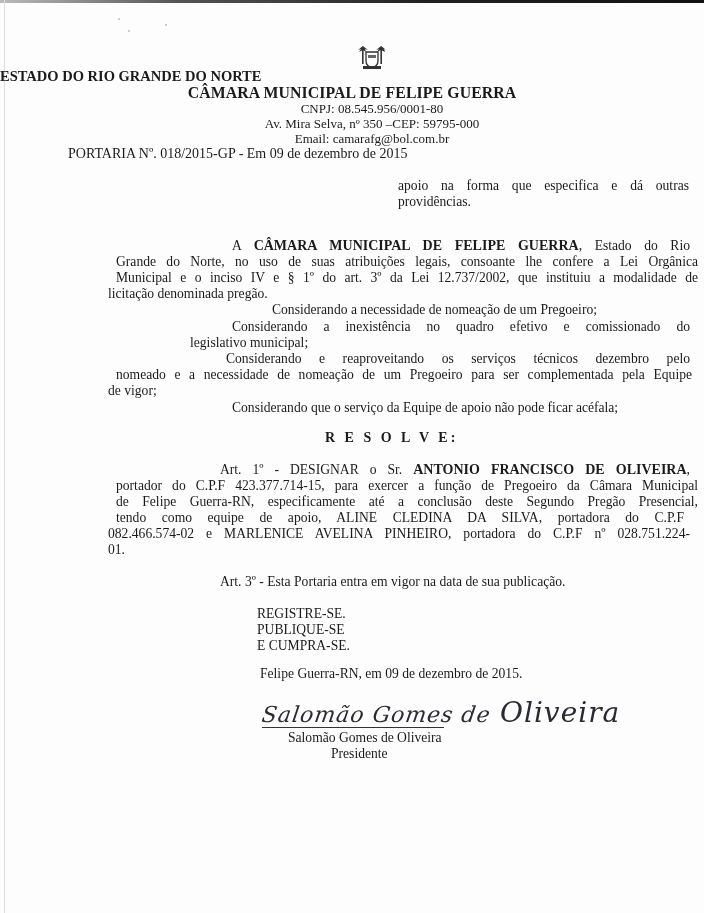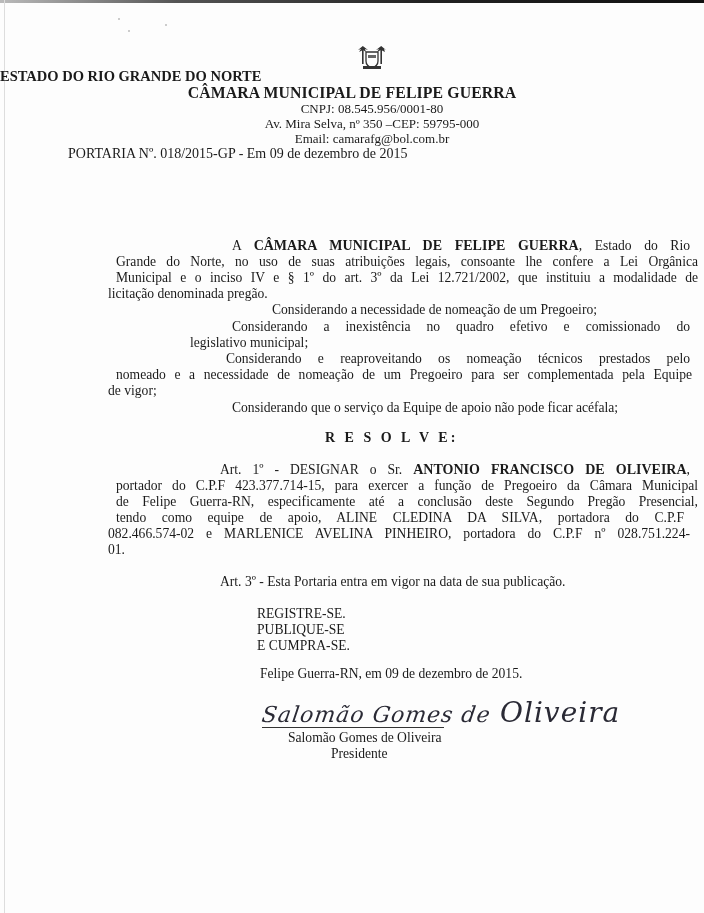--- a/index.html
+++ b/index.html
@@ -56,33 +56,35 @@
 
 <div class="abs h1" style="top:68px;">ESTADO DO RIO GRANDE DO NORTE</div>
 <div class="abs h2" style="top:84px;">CÂMARA MUNICIPAL DE FELIPE GUERRA</div>
 <div class="abs addr" style="top:101px;">CNPJ: 08.545.956/0001-80</div>
 <div class="abs addr" style="top:116px;">Av. Mira Selva, nº 350 –CEP: 59795-000</div>
 <div class="abs addr" style="top:131px;">Email: camarafg@bol.com.br</div>
 
 <div class="abs portaria">PORTARIA Nº. 018/2015-GP -  Em 09 de dezembro de 2015</div>
 
 <div class="ementa">
+  <span style="text-align:justify;text-align-last:justify;">apoio na forma que especifica e dá outras</span>
+  <span>providências.</span>
 </div>
 
 <div class="plain-line" style="left:232px;top:238px;width:458px;text-align:justify;text-align-last:justify;">
   <span>A </span><span class="bold" style="font-size:14px;">CÂMARA MUNICIPAL DE FELIPE GUERRA</span><span>, Estado do Rio</span>
 </div>
 <div class="justify-line" style="top:254px;">Grande do Norte, no uso de suas atribuições legais, consoante lhe confere a Lei Orgânica</div>
-<div class="justify-line" style="top:270px;">Municipal e o inciso IV e § 1º do art. 3º da Lei 12.721/2002, que instituiu a modalidade de</div>
+<div class="justify-line" style="top:270px;">Municipal e o inciso IV e § 1º do art. 3º da Lei 12.737/2002, que instituiu a modalidade de</div>
 <div class="plain-line" style="left:108px;top:286px;">licitação denominada pregão.</div>
 
 <div class="plain-line" style="left:232px;top:302px;margin-left:40px;">Considerando a necessidade de nomeação de um Pregoeiro;</div>
 <div class="plain-line" style="left:232px;top:319px;width:458px;text-align:justify;text-align-last:justify;">Considerando a inexistência no quadro efetivo e comissionado do</div>
 <div class="plain-line" style="left:190px;top:335px;">legislativo municipal;</div>
-<div class="plain-line" style="left:226px;top:351px;width:464px;text-align:justify;text-align-last:justify;">Considerando e reaproveitando os nomeação técnicos prestados pelo</div>
+<div class="plain-line" style="left:226px;top:351px;width:464px;text-align:justify;text-align-last:justify;">Considerando e reaproveitando os serviços técnicos dezembro pelo</div>
 <div class="justify-line" style="top:367px;width:576px;">nomeado e a necessidade de nomeação de um Pregoeiro para ser complementada pela Equipe</div>
 <div class="plain-line" style="left:108px;top:383px;">de vigor;</div>
 <div class="plain-line" style="left:232px;top:400px;">Considerando que o serviço da Equipe de apoio não pode ficar acéfala;</div>
 
 <div class="abs resolve">R E S O L V E:</div>
 
 <div class="plain-line" style="left:220px;top:462px;width:470px;text-align:justify;text-align-last:justify;">
   <span>Art. 1º - DESIGNAR o Sr. </span><span class="bold" style="font-size:14px;">ANTONIO FRANCISCO DE OLIVEIRA</span><span>,</span>
 </div>
 <div class="justify-line" style="top:478px;">portador do C.P.F 423.377.714-15, para exercer a função de Pregoeiro da Câmara Municipal</div>

